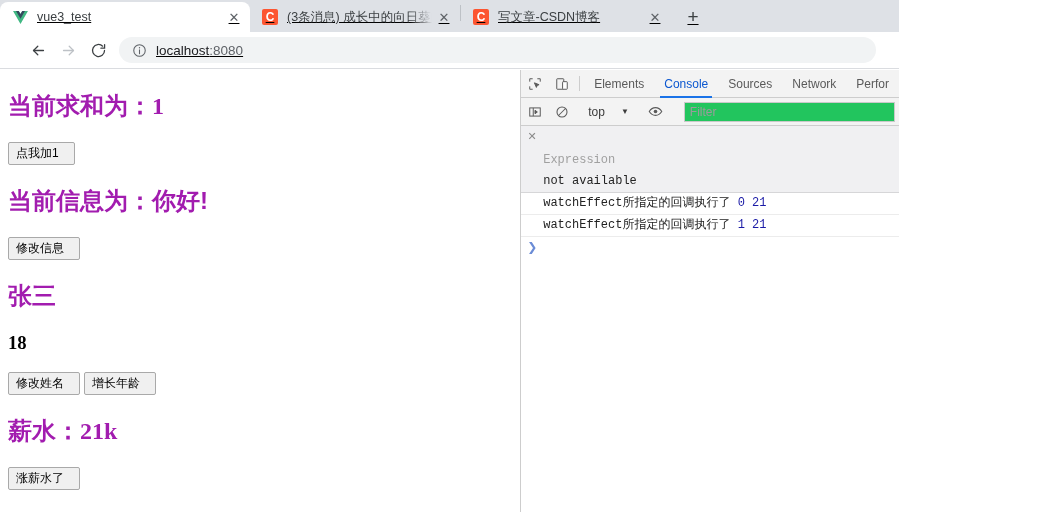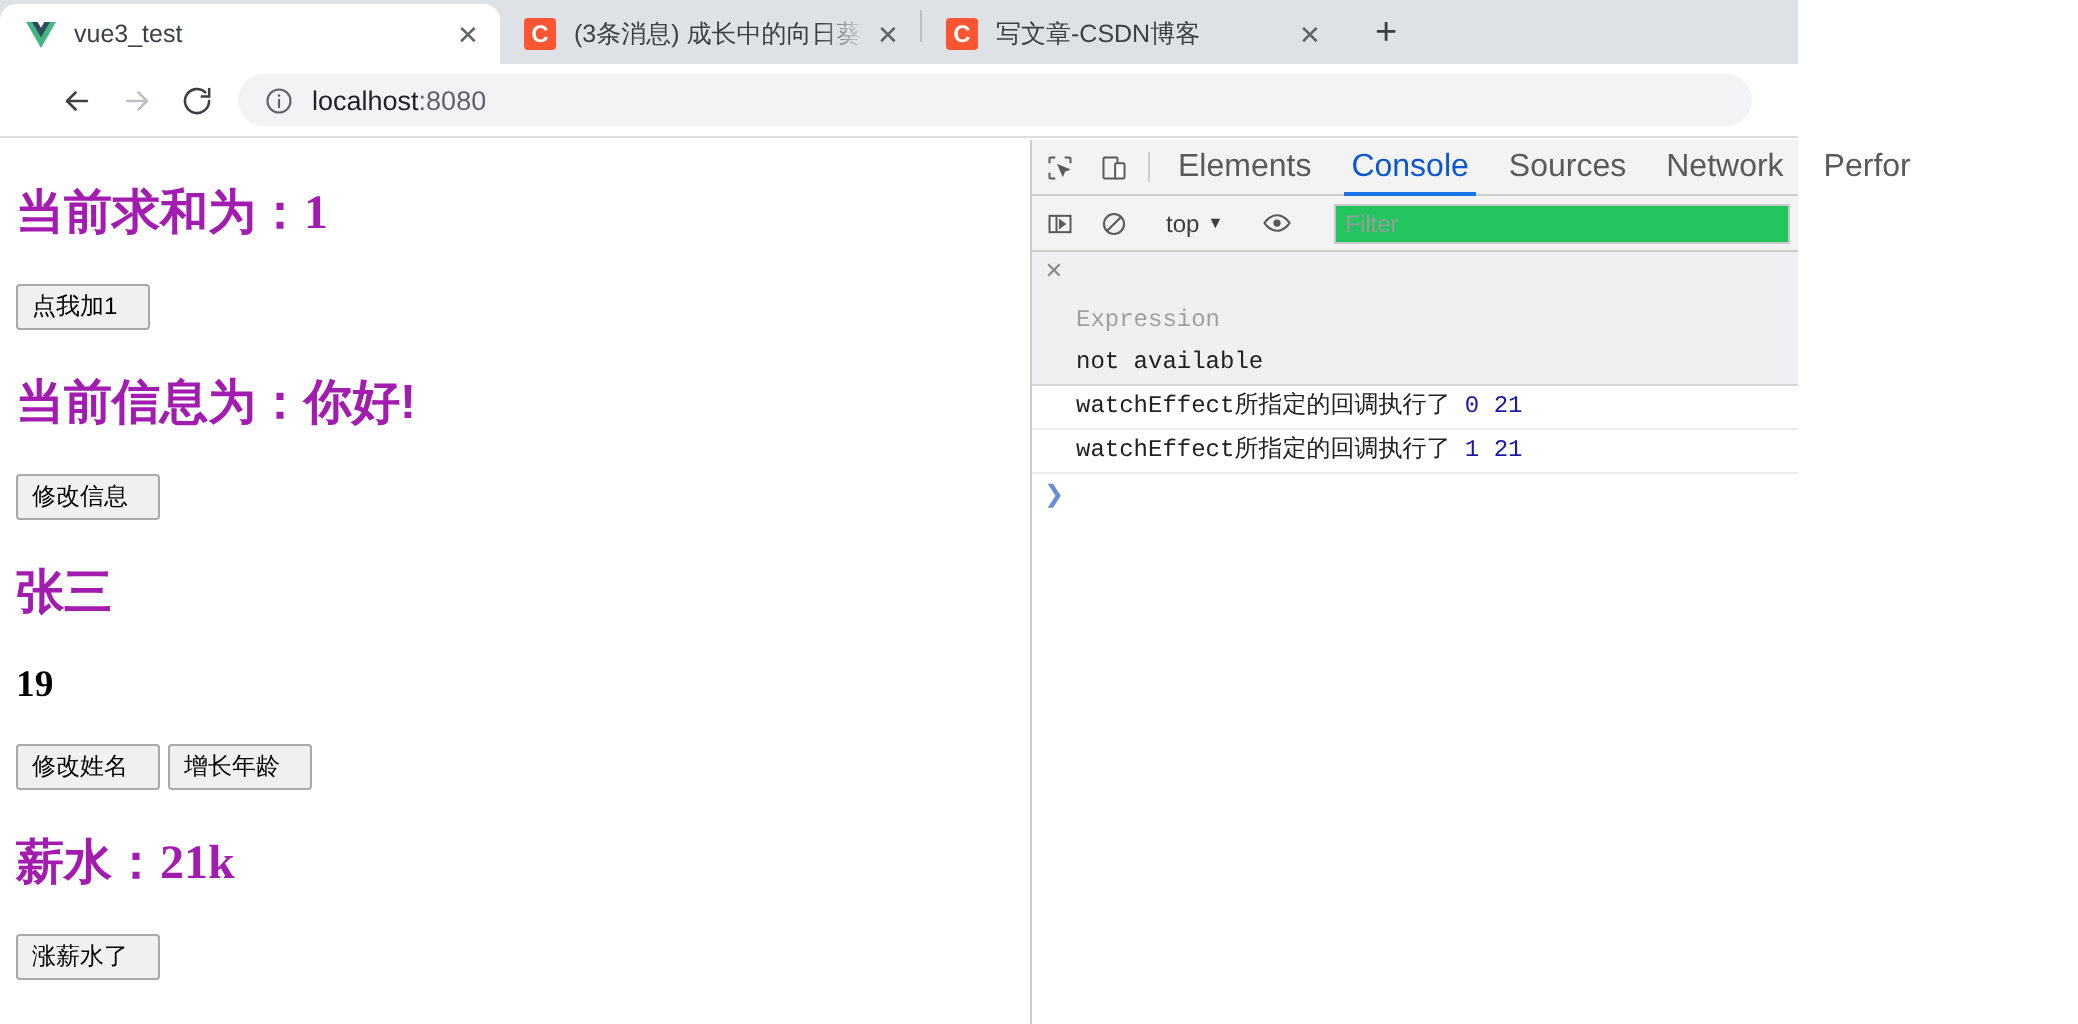--- a/index.html
+++ b/index.html
@@ -4,21 +4,21 @@
 <style>
   * { box-sizing: border-box; margin: 0; padding: 0; }
   html, body {
     width: 1039px; height: 512px;
     overflow: hidden;
     background: #ffffff;
     font-family: "Liberation Sans", sans-serif;
   }
 
   
-  #browser { width: 899px; height: 512px; position: relative; }
+  #browser { width: 899px; height: 512px; position: relative; text-decoration: underline; }
 
   #tabstrip {
     height: 32px;
     background: #dee1e6;
     display: flex;
     align-items: flex-end;
     position: relative;
   }
   .tab {
     height: 30px;
@@ -190,21 +190,21 @@
   .dt-icon-btn {
     width: 27px;
     display: flex; align-items: center; justify-content: center;
     color: #5a5a5a;
     flex: 0 0 27px;
   }
   .dt-vsep { width: 1px; background: #cdcdcd; margin: 6px 4px; flex: 0 0 1px; }
   .dt-tab {
     padding: 0 10px;
     display: flex; align-items: center;
-    font-size: 16px;
+    font-size: 12px;
     color: #5a5a5a;
     white-space: nowrap;
     position: relative;
   }
   .dt-tab.active { color: #0b57d0; }
   .dt-tab.active::after {
     content: "";
     position: absolute;
     left: 6px; right: 6px; bottom: -1px;
     height: 2px;
@@ -217,21 +217,21 @@
     border-bottom: 1px solid #cdcdcd;
     background: #f3f3f3;
     flex: 0 0 28px;
     padding-right: 4px;
   }
   .ctx-select {
     font-size: 12px;
     color: #3c3c3c;
     display: flex; align-items: center;
     padding: 0 4px;
-    gap: 4px;
+    gap: 16px;
   }
   #filter-input {
     flex: 1 1 auto;
     height: 20px;
     background: #22c55e;
     border: 1px solid #c9c9c9;
     font-size: 12px;
     color: #5a5a5a;
     padding: 0 5px;
     margin-left: 6px;
@@ -364,21 +364,21 @@
       </div>
 
       <h2 class="pg"><span>当前信息为：</span><span>你好!</span></h2>
 
       <div class="btnrow">
         <button class="pgbtn">修改信息</button>
       </div>
 
       <h2 class="pg">张三</h2>
 
-      <h3 class="pg">19</h3>
+      <h3 class="pg">18</h3>
 
       <div class="btnrow">
         <button class="pgbtn">修改姓名</button>
         <button class="pgbtn">增长年龄</button>
       </div>
 
       <h2 class="pg"><span>薪水：</span><span class="val">21k</span></h2>
 
       <div class="btnrow">
         <button class="pgbtn">涨薪水了</button>

